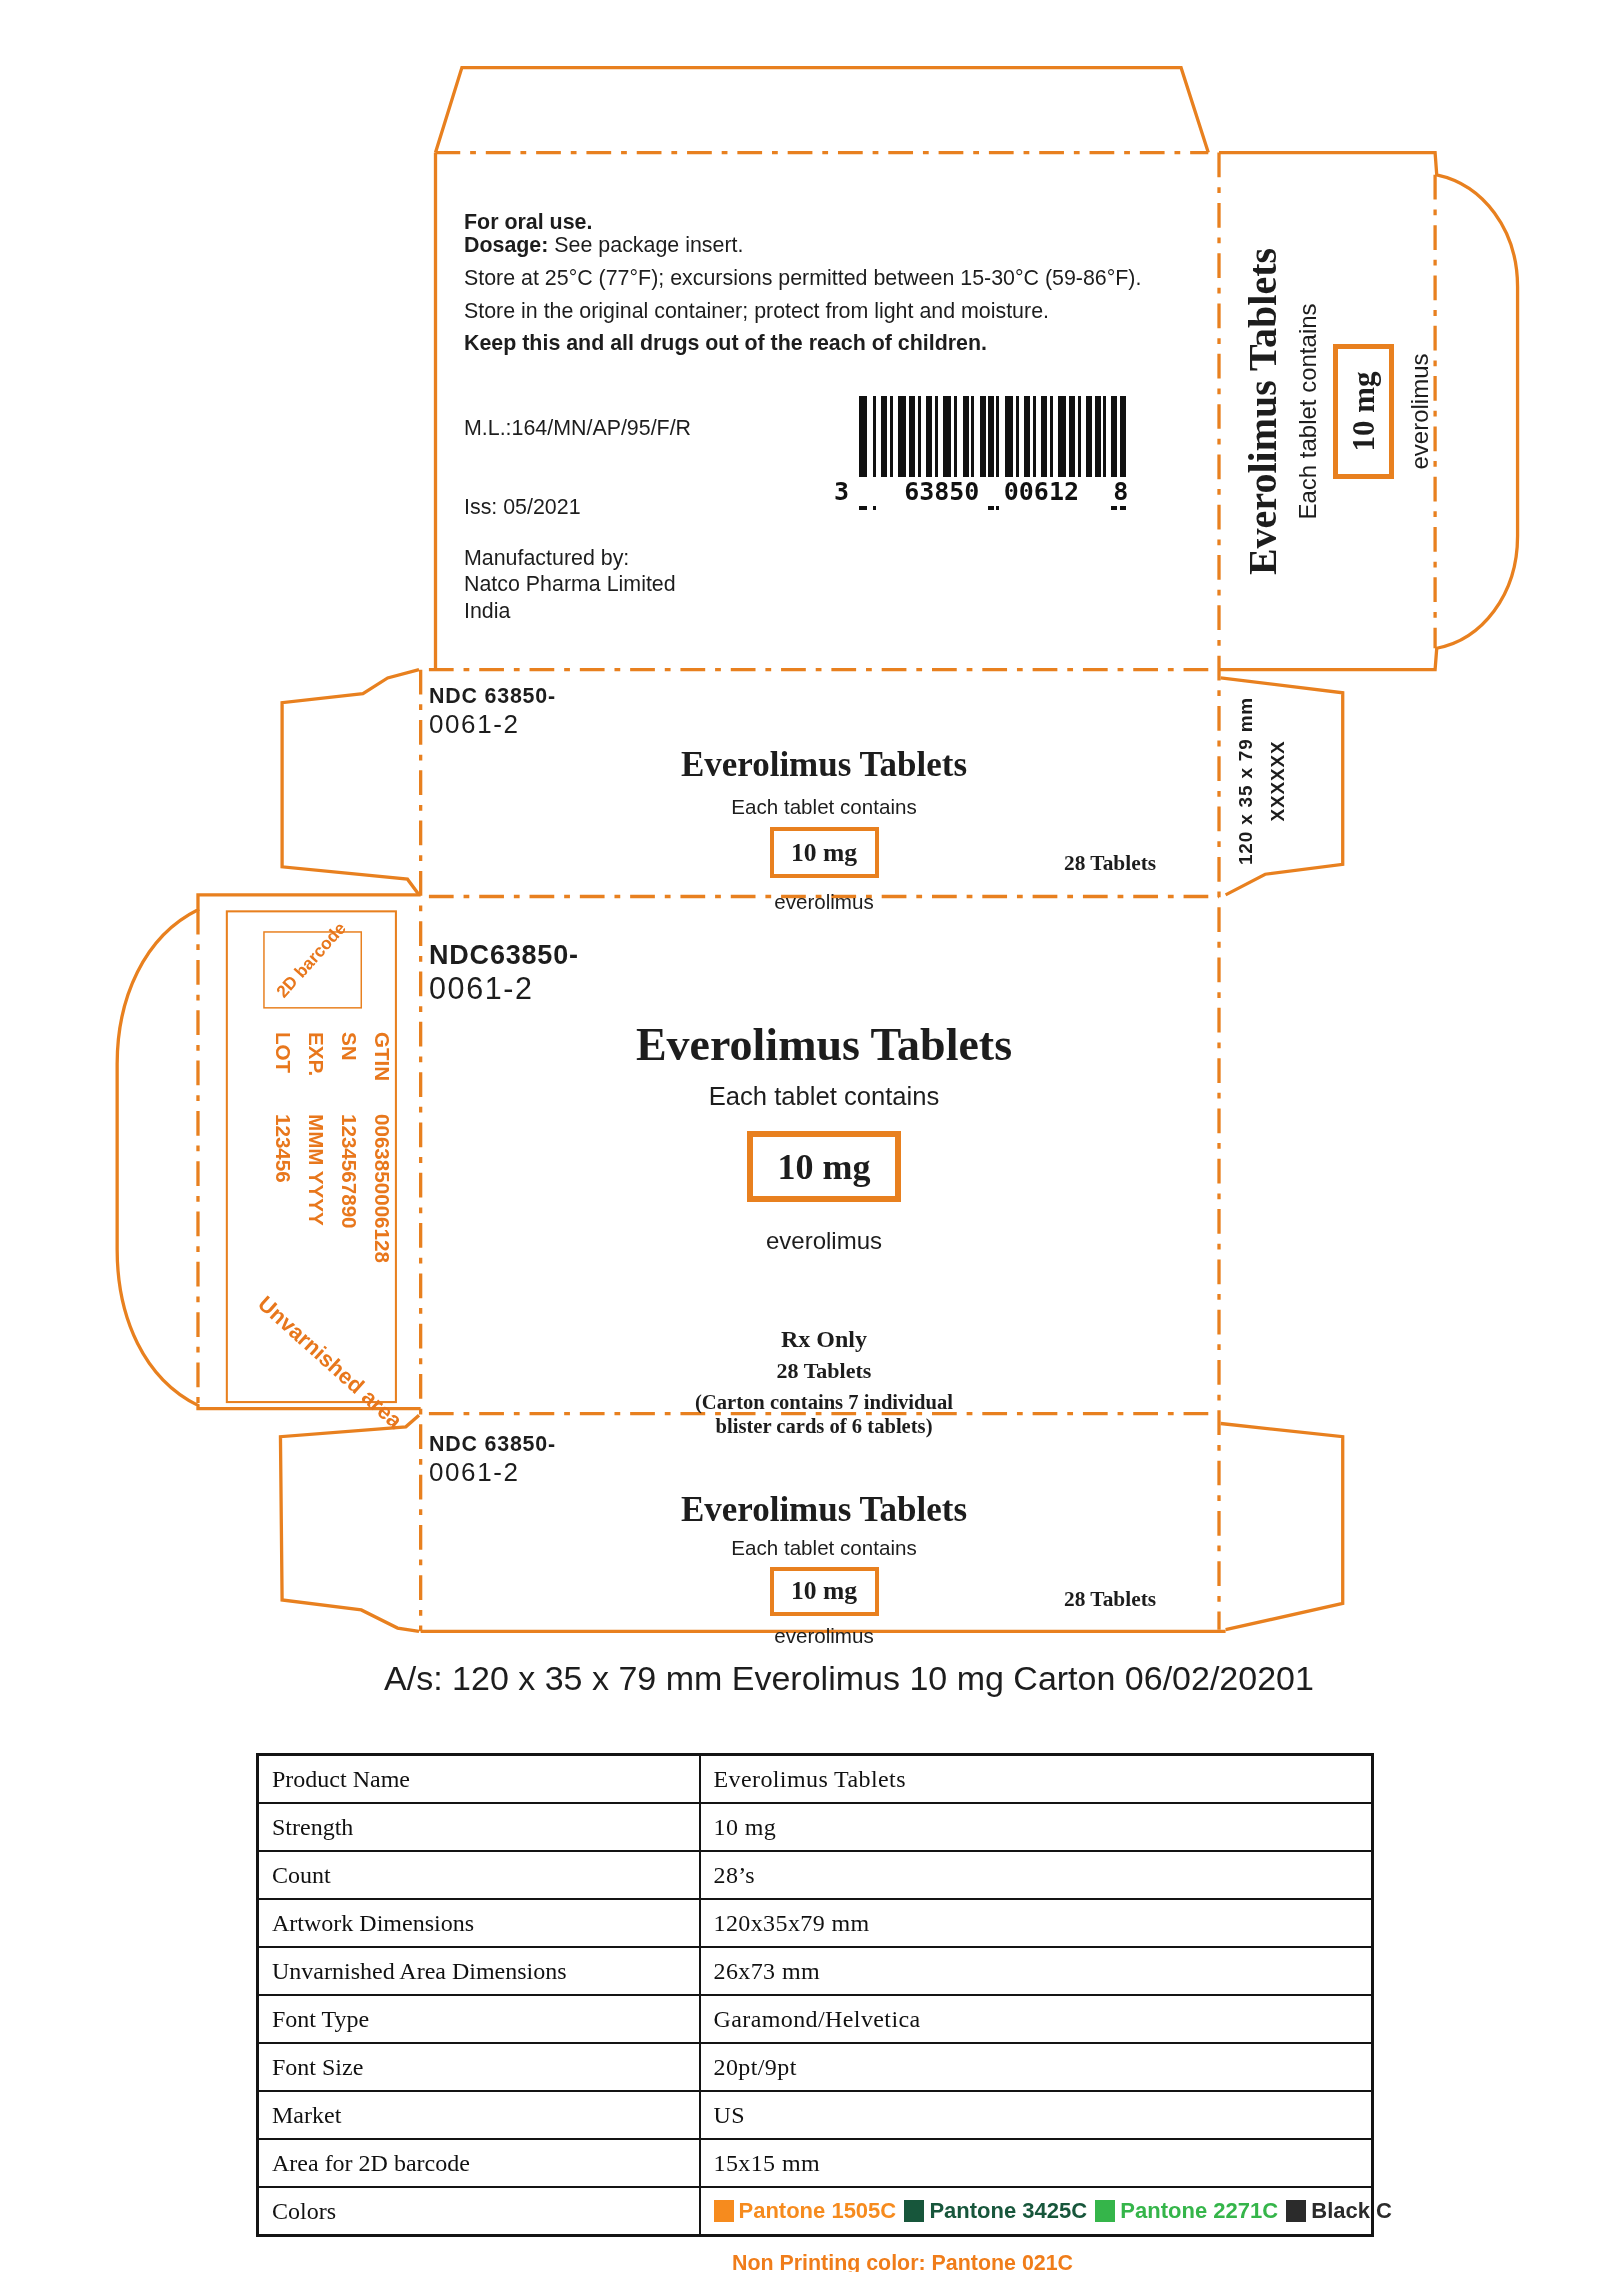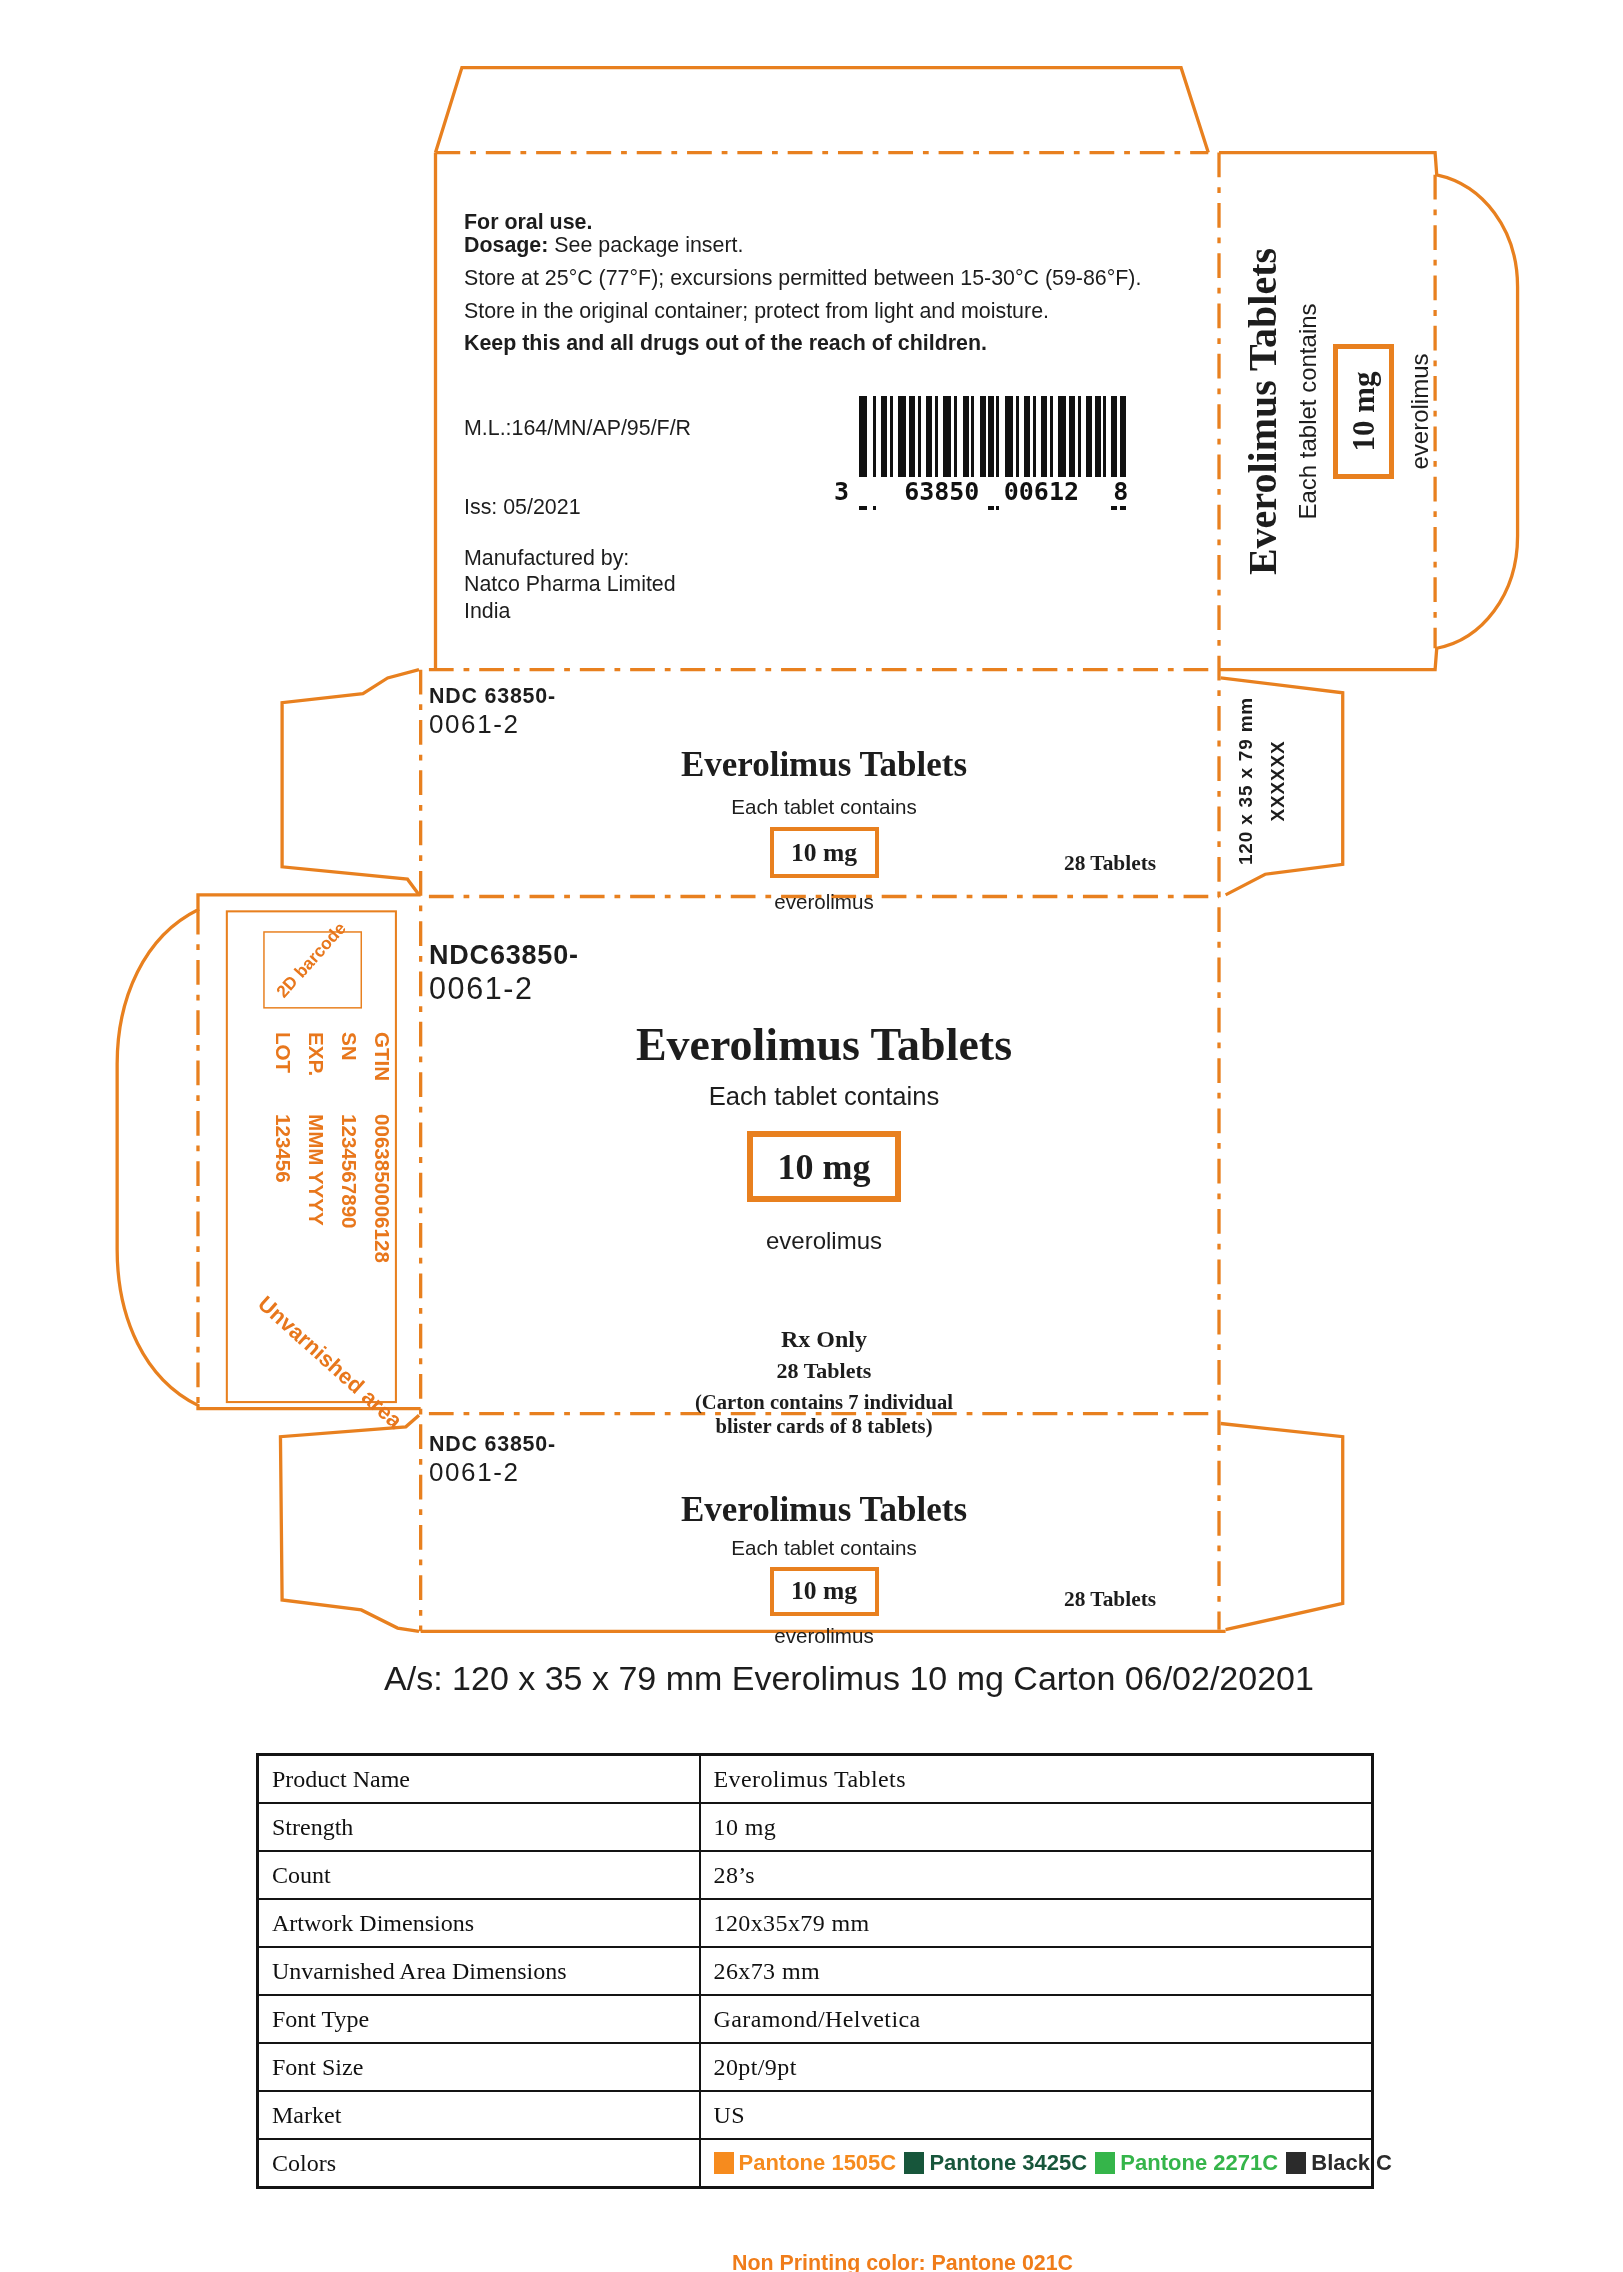--- a/index.html
+++ b/index.html
@@ -159,21 +159,21 @@
   </div>
   <div class="ctr serifT" style="font-size:46px;margin-top:11.5px;">Everolimus Tablets</div>
   <div class="ctr sans" style="font-size:25.6px;margin-top:11.5px;">Each tablet contains</div>
   <div class="strength-box" style="width:142px;height:59px;margin:20px auto 0;border-width:6.6px;">
     <span class="serifT" style="font-size:36px;">10 mg</span>
   </div>
   <div class="ctr sans" style="font-size:24px;margin-top:25px;">everolimus</div>
   <div class="ctr serifT" style="font-size:24px;margin-top:71px;">Rx Only</div>
   <div class="ctr serifT" style="font-size:22px;margin-top:5px;">28 Tablets</div>
   <div class="ctr serifT" style="font-size:20.6px;margin-top:6.6px;">(Carton contains 7 individual</div>
-  <div class="ctr serifT" style="font-size:20.6px;margin-top:1.6px;">blister cards of 8 tablets)</div>
+  <div class="ctr serifT" style="font-size:20.6px;margin-top:1.6px;">blister cards of 6 tablets)</div>
 </div>
 
 <div class="abs" style="left:429px;top:1432px;width:790px;">
   <div class="ndc">
     <span class="p1">NDC 63850-</span>
       <span class="p2">0061-2</span>
   </div>
   <div class="ctr serifT" style="font-size:35px;margin-top:1.6px;">Everolimus Tablets</div>
   <div class="ctr sans" style="font-size:20.6px;margin-top:6.6px;">Each tablet contains</div>
   <div class="strength-box" style="width:101px;height:41px;margin:6.6px auto 0;">
@@ -247,20 +247,24 @@
       </tr>
     <tr>
         <td>Font Size</td>
         <td class="val">20pt/9pt</td>
       </tr>
     <tr>
         <td>Market</td>
         <td class="val">US</td>
       </tr>
     <tr>
+        <td>Area for 2D barcode</td>
+        <td class="val">15x15 mm</td>
+      </tr>
+    <tr>
       <td>Colors</td>
       <td>
           <div class="swatches" id="color-swatches">
             <span class="sw-item">
               <span class="sw" style="background: rgb(246, 139, 30);"></span>
               <span style="color: rgb(246, 139, 30);">Pantone 1505C</span>
             </span>
             <span class="sw-item">
               <span class="sw" style="background: rgb(23, 86, 59);"></span>
               <span style="color: rgb(23, 86, 59);">Pantone 3425C</span>

